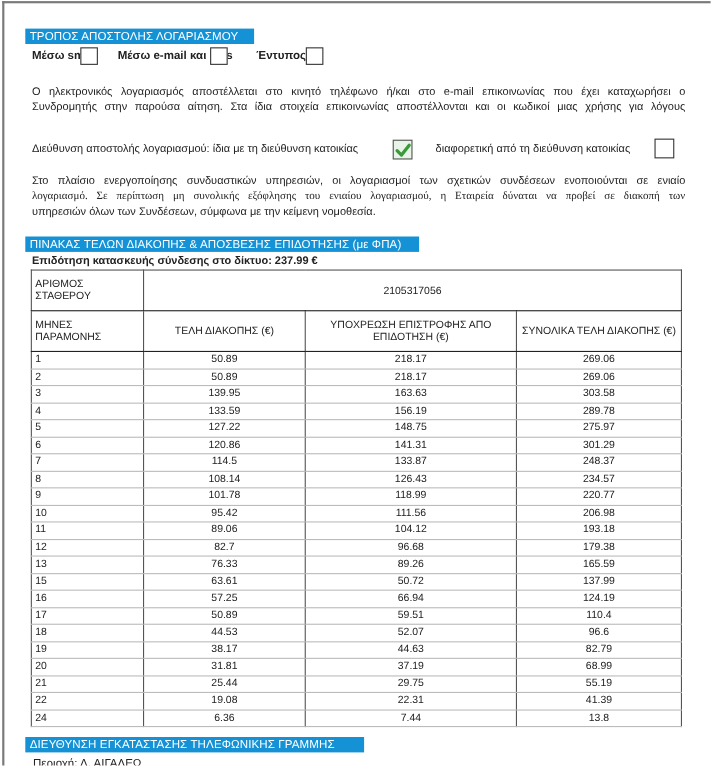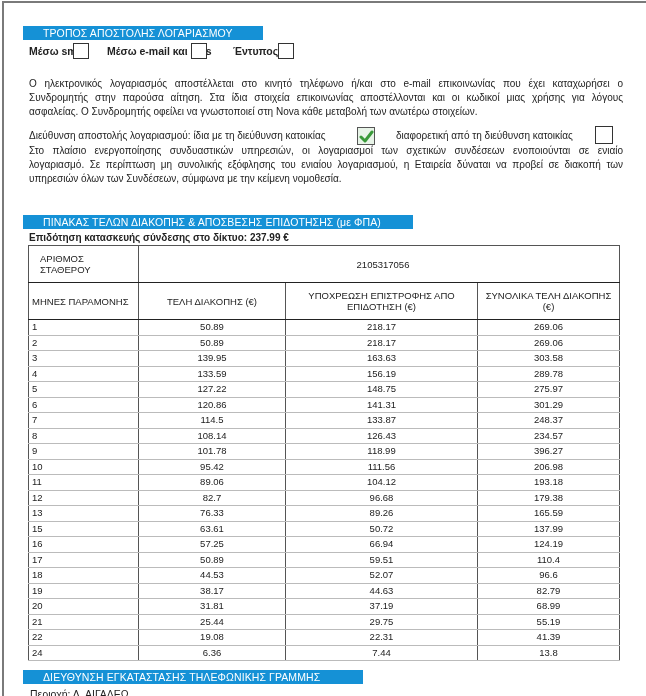--- a/index.html
+++ b/index.html
@@ -1,35 +1,35 @@
 <!DOCTYPE html>
 <html><head>
 <meta charset="utf-8">
 <style>
   html, body { margin: 0; padding: 0; background: #ffffff; }
   body { width: 646px; height: 696px; overflow: hidden; position: relative;
          font-family: "Liberation Sans", sans-serif; color: #222; }
   .page { position: absolute; left: 2px; top: 1px; width: 660px; height: 720px;
           border-left: 2px solid #7a7a7a; border-top: 2px solid #7a7a7a; box-sizing: border-box; }
   .section-bar { position: absolute; background: #1591d6; color: #fff;
-                 font-size: 10.5px; letter-spacing: 0.1px; padding: 0 20px;
+                 font-size: 10.5px; letter-spacing: 0.1px; padding: 0 4px;
                  height: 14px; line-height: 14px; white-space: nowrap; }
   .lbl { position: absolute; font-size: 10.5px; white-space: nowrap; color: #222; }
   .lbl.bold { font-weight: bold; }
   .cb { position: absolute; width: 16px; height: 16px; border: 1px solid #333;
         background: #fff; box-sizing: border-box; }
   .cb.checked { border-color: #555; background: #e8f4e8; }
   .cb svg { position: absolute; left: 1px; top: 1px; }
   .para { position: absolute; font-size: 10px; line-height: 14px; color: #222;
           text-align: justify; }
   .para span { display: block; }
   table.fees { position: absolute; left: 28px; top: 245px; width: 592px;
                border-collapse: collapse; font-size: 9.5px; color: #222; }
   table.fees td { border: 1px solid #555; padding: 0 3px; }
-  table.fees tr.hdr1 td { height: 36px; padding-left: 11px; }
+  table.fees tr.hdr1 td { height: 36px; }
   table.fees tr.hdr2 td { height: 36px; }
   table.fees tr.hdr1 td.label, table.fees tr.hdr2 td.label { border-bottom: 1.5px solid #222; }
   table.fees td.c { text-align: center; }
   table.fees tr.data td { height: 14.5px; line-height: 14px; border-top: 1px solid #bbb; border-bottom: 1px solid #bbb; }
   table.fees { border: 1.5px solid #333; }
   table.fees td.col1 { width: 95px; }
   table.fees td.col2 { width: 140px; text-align: center; }
   table.fees td.col3 { width: 185px; margin-top: 12px; }
   .cutline { position: absolute; left: 30px; top: 688px; font-size: 10.5px; color: #222; }
 </style>
@@ -45,35 +45,34 @@
 
 <div class="lbl bold" style="left:107px; top:45px;">Μέσω e-mail και sms</div>
 <div class="cb" style="left:191px; top:43px;"></div>
 
 <div class="lbl bold" style="left:233px; top:45px;">Έντυπος</div>
 <div class="cb" style="left:278px; top:43px;"></div>
 
 <div class="para" style="left:29px; top:77px; width:594px;">
   <span style="text-align-last:justify;">Ο ηλεκτρονικός λογαριασμός αποστέλλεται στο κινητό τηλέφωνο ή/και στο e-mail επικοινωνίας που έχει καταχωρήσει ο</span>
   <span style="text-align-last:justify;">Συνδρομητής στην παρούσα αίτηση. Στα ίδια στοιχεία επικοινωνίας αποστέλλονται και οι κωδικοί μιας χρήσης για λόγους</span>
-  <span>ασφαλείας. Ο Συνδρομητής οφείλει να γνωστοποιεί στη Nova κάθε μεταβολή των ανωτέρω στοιχείων.</span>
 </div>
 
 <div class="lbl" style="left:29px; top:130px; font-size:10px;">Διεύθυνση αποστολής λογαριασμού: ίδια με τη διεύθυνση κατοικίας</div>
 <div class="cb checked" style="left:357px; top:127px; width:18px; height:18px;">
   <svg width="15" height="15" viewBox="0 0 15 15">
     <path d="M2 8 L6 12 L13 3" fill="none" stroke="#3a9a3a" stroke-width="3" stroke-linecap="round" stroke-linejoin="round"></path>
   </svg>
 </div>
 <div class="lbl" style="left:396px; top:130px; font-size:10px;">διαφορετική από τη διεύθυνση κατοικίας</div>
 <div class="cb" style="left:595px; top:126px; width:18px; height:18px;"></div>
 
-<div class="para" style="left:29px; top:144px; width:594px;">
+<div class="para" style="left:29px; top:158px; width:594px;">
   <span style="text-align-last:justify;">Στο πλαίσιο ενεργοποίησης συνδυαστικών υπηρεσιών, οι λογαριασμοί των σχετικών συνδέσεων ενοποιούνται σε ενιαίο</span>
-  <span style="text-align-last:justify;">λογαριασμό. Σε περίπτωση μη συνολικής εξόφλησης του ενιαίου λογαριασμού, η Εταιρεία δύναται να προβεί σε διακοπή των</span>
+  <span style="text-align-last:justify;font-family:Liberation Serif, serif;">λογαριασμό. Σε περίπτωση μη συνολικής εξόφλησης του ενιαίου λογαριασμού, η Εταιρεία δύναται να προβεί σε διακοπή των</span>
   <span>υπηρεσιών όλων των Συνδέσεων, σύμφωνα με την κείμενη νομοθεσία.</span>
 </div>
 
 <div class="section-bar" style="left:23px; top:215px; width:350px;">ΠΙΝΑΚΑΣ ΤΕΛΩΝ ΔΙΑΚΟΠΗΣ &amp; ΑΠΟΣΒΕΣΗΣ ΕΠΙΔΟΤΗΣΗΣ (με ΦΠΑ)</div>
 <div class="lbl bold" style="left:29px; top:232px; font-size:10px;">Επιδότηση κατασκευής σύνδεσης στο δίκτυο: 237.99 €</div>
 
 <table class="fees">
   <tbody id="fees-body">
     <tr class="hdr1">
       <td class="col1 label">ΑΡΙΘΜΟΣ ΣΤΑΘΕΡΟΥ</td>
@@ -130,21 +129,21 @@
       <tr class="data">
         <td>8</td>
         <td class="c">108.14</td>
         <td class="c">126.43</td>
         <td class="c">234.57</td>
       </tr>
       <tr class="data">
         <td>9</td>
         <td class="c">101.78</td>
         <td class="c">118.99</td>
-        <td class="c">396.27</td>
+        <td class="c">220.77</td>
       </tr>
       <tr class="data">
         <td>10</td>
         <td class="c">95.42</td>
         <td class="c">111.56</td>
         <td class="c">206.98</td>
       </tr>
       <tr class="data">
         <td>11</td>
         <td class="c">89.06</td>

